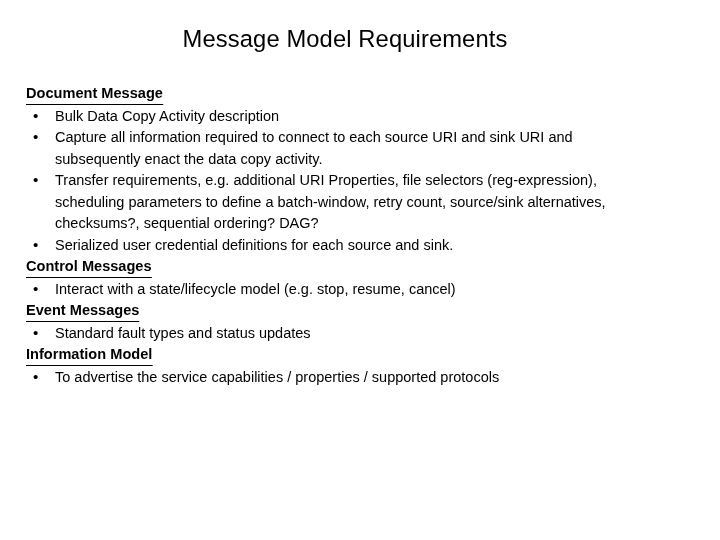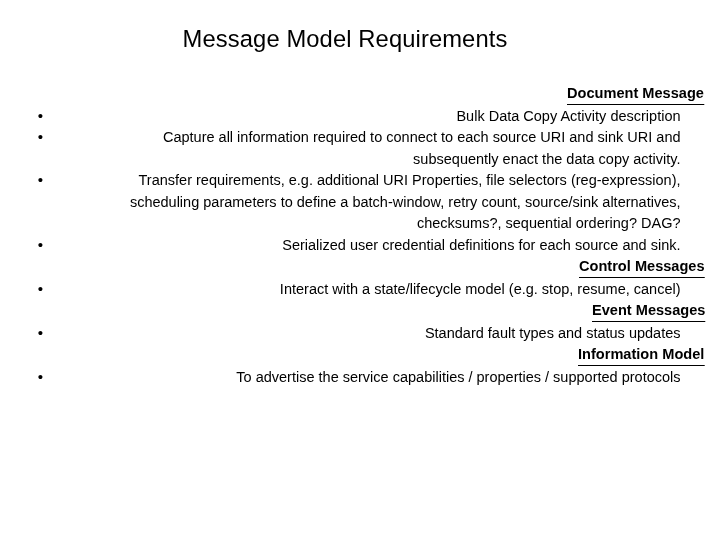--- a/index.html
+++ b/index.html
@@ -47,21 +47,20 @@
   
   .body-area {
     position: absolute;
     left: 26px;
     top: 82px;
     width: 684px;
   }
 
   .section {
     margin: 0 0 0 0;
-    text-align: right;
   }
   .section + .section {
   }
 
   .section-heading {
     font-size: 15.2px;
     line-height: 21.5px;
     font-weight: bold;
     color: #000000;
     display: inline-block;

